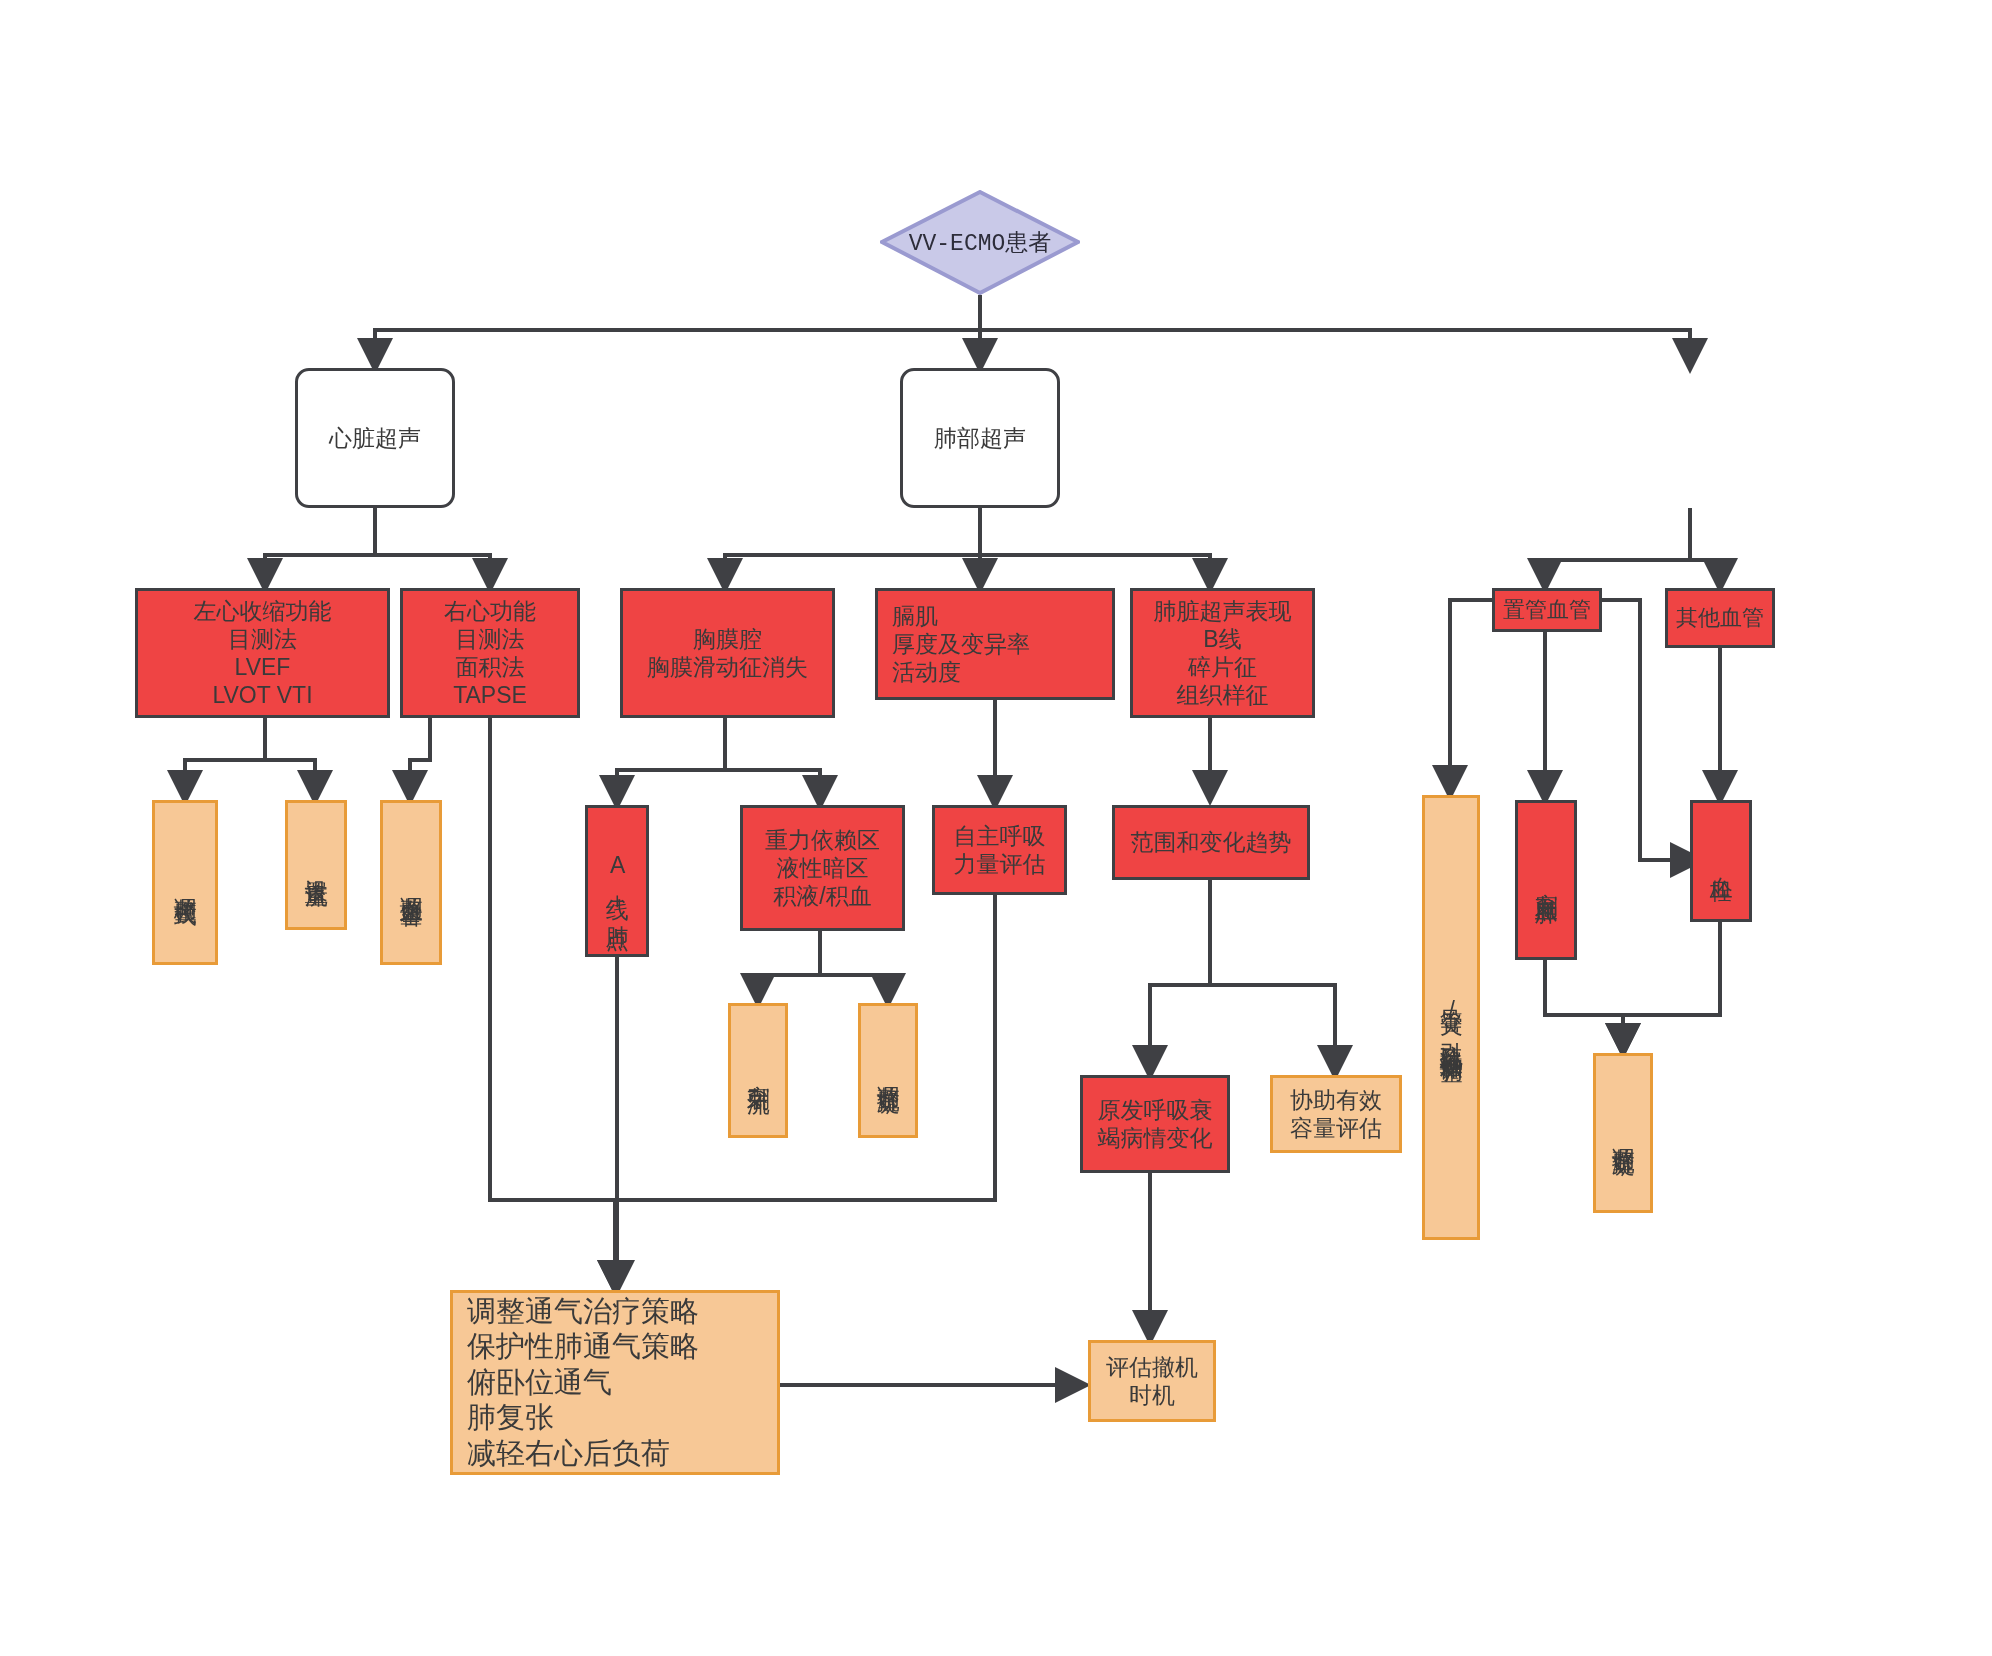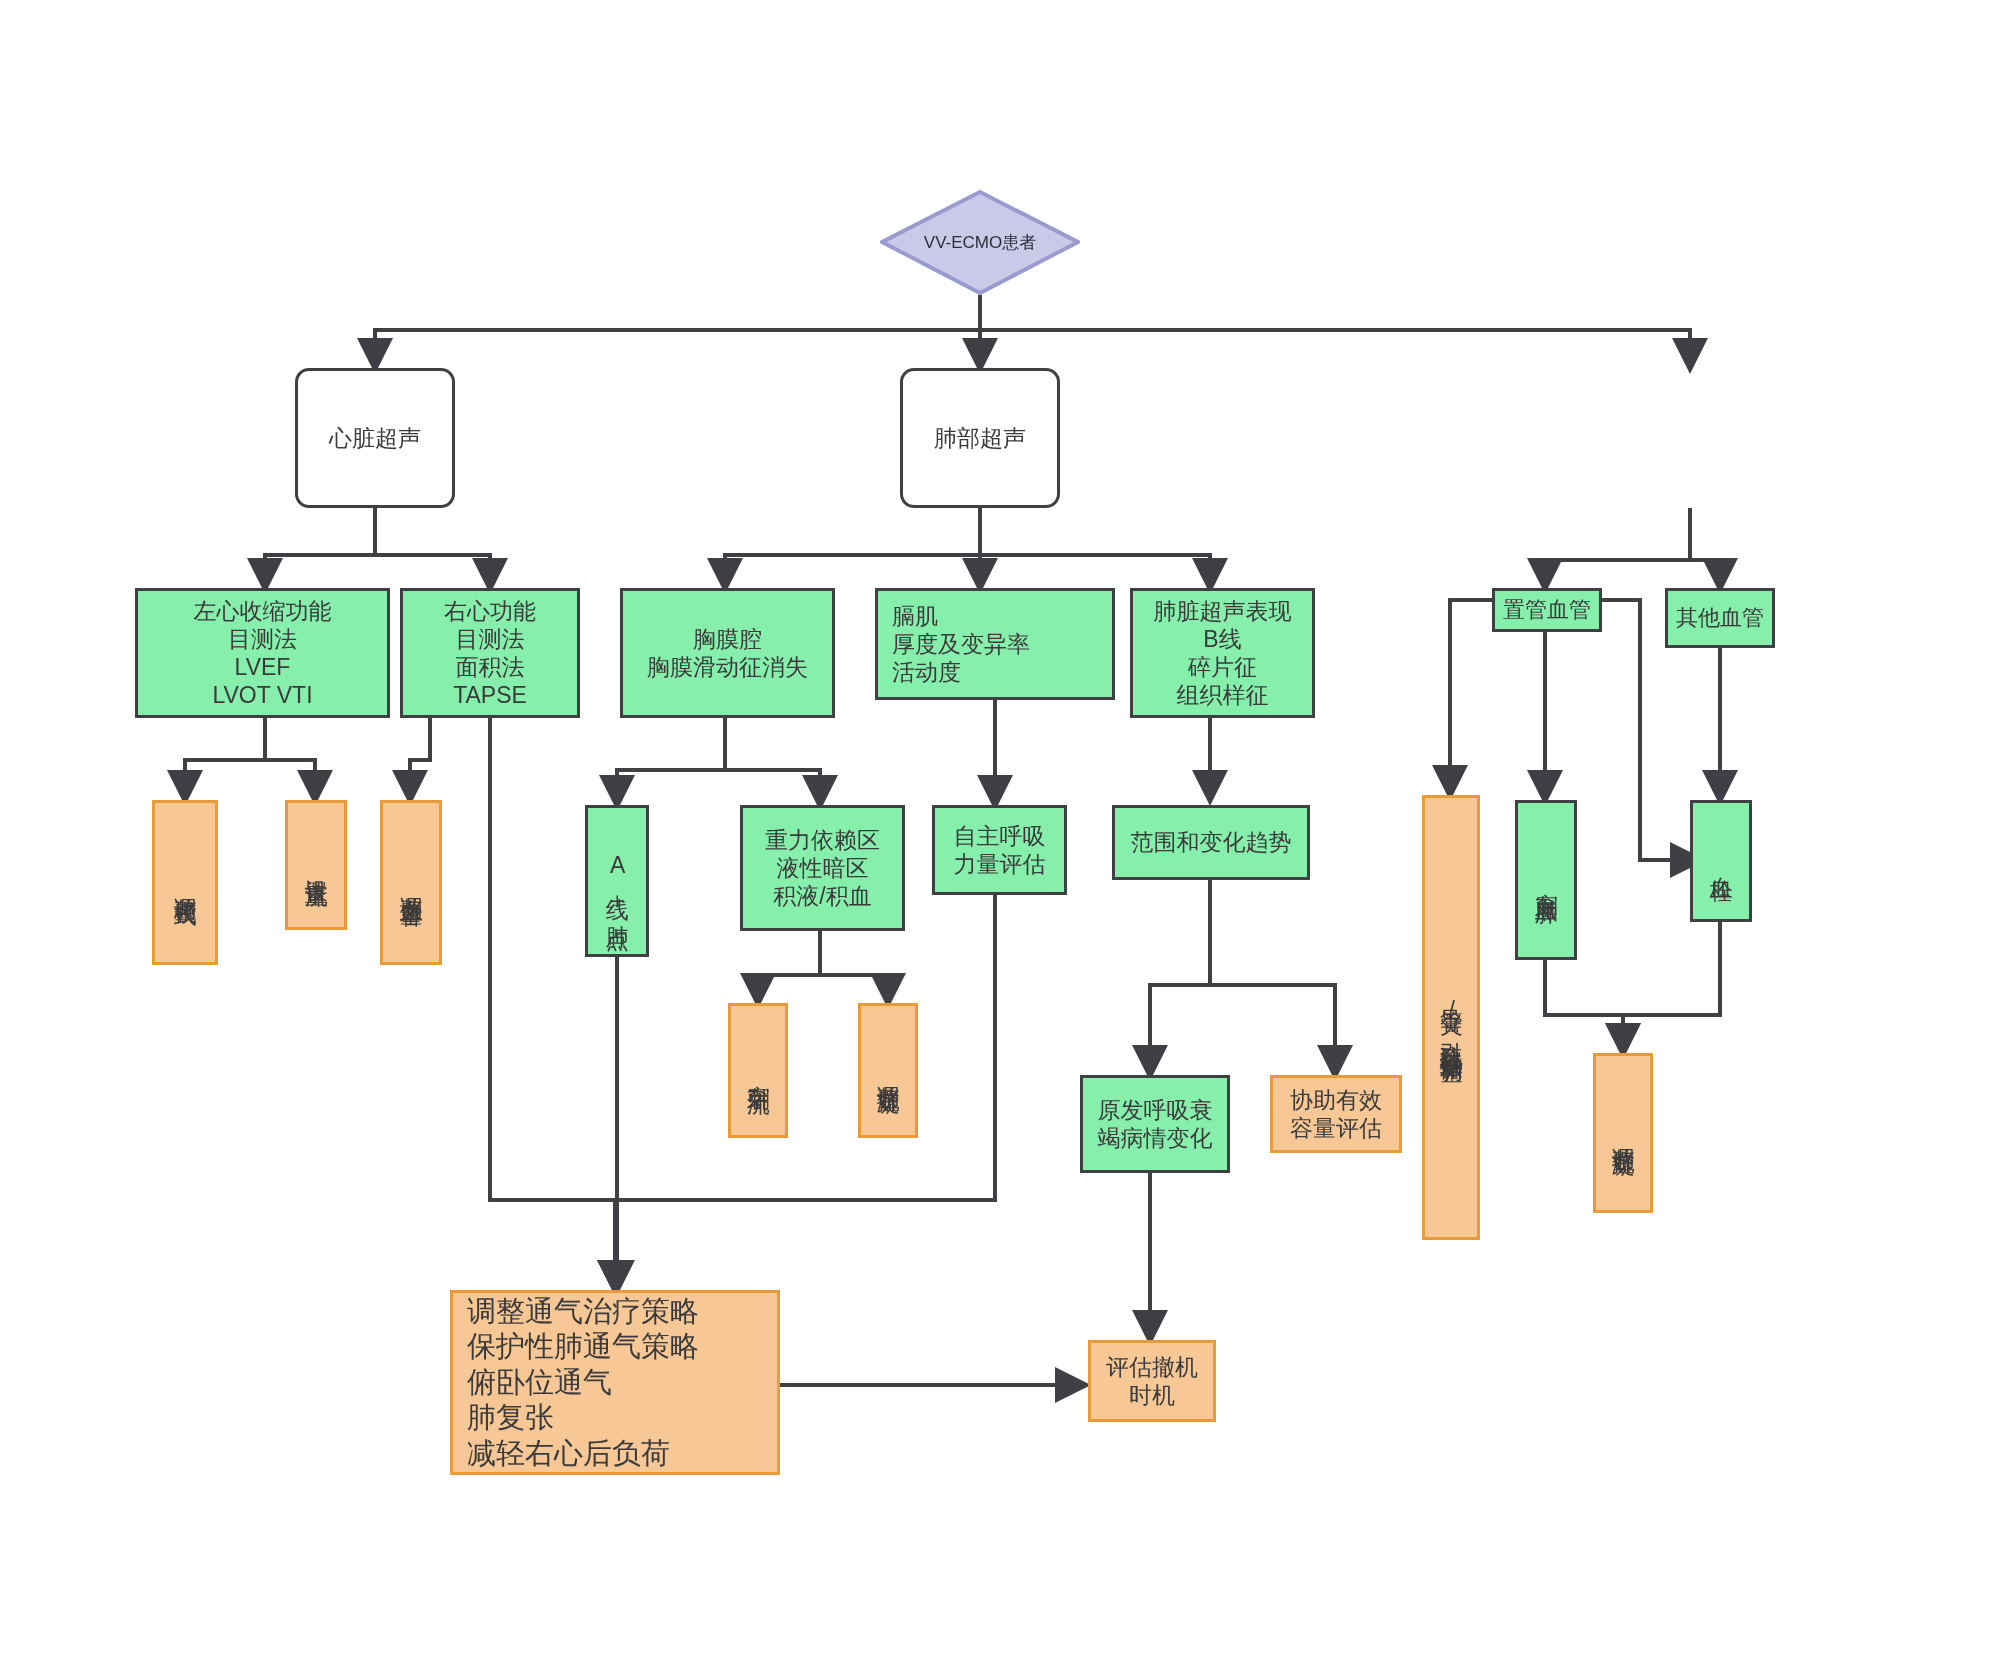--- a/index.html
+++ b/index.html
@@ -29,21 +29,21 @@
     box-sizing: border-box;
     display: flex;
     align-items: center;
     justify-content: center;
     text-align: center;
     color: #3a3a3a;
     line-height: 1.22;
     white-space: pre-line;
   }
   .plain {
-    background: #86efac;
+    background: #ef4444;
     border: 3px solid #3f4044;
   }
   .rounded {
     background: #ffffff;
     border: 3px solid #3f4044;
     border-radius: 14px;
   }
   .orange {
     background: #f7c896;
     border: 3px solid #e89b38;
@@ -133,21 +133,21 @@
 
       <path d="M 1545 960 L 1545 1015 L 1623 1015 L 1623 1053"></path>
       <path d="M 1720 922 L 1720 1015 L 1623 1015 L 1623 1053"></path>
     </g>
   </svg>
 
   <div class="diamond-wrap" style="left:880px; top:190px; width:200px; height:105px;">
     <svg width="200" height="105" viewBox="0 0 200 105" style="position:absolute;top:0;left:0;">
       <polygon points="100,2 198,52 100,103 2,52" fill="#c9c9e8" stroke="#9a9ad0" stroke-width="4"></polygon>
     </svg>
-    <span class="diamond-label" style="font-size:17px;">VV-ECMO患者</span>
+    <span class="diamond-label" style="font-size:23px;font-family:Liberation Mono, monospace;">VV-ECMO患者</span>
   </div>
 
   <div class="node-box rounded" style="left:295px; top:368px; width:160px; height:140px; font-size:23px;align-items:center;">
     <span>心脏超声</span>
   </div>
 
   <div class="node-box rounded" style="left:900px; top:368px; width:160px; height:140px; font-size:23px;">
     <span>肺部超声</span>
   </div>
 

